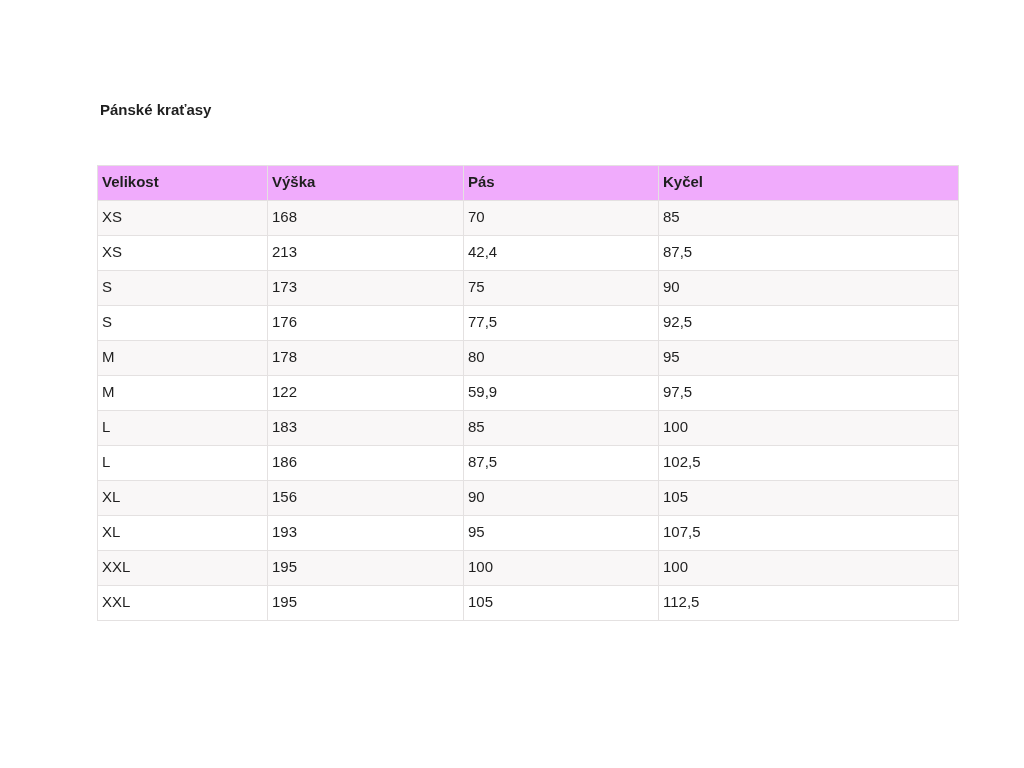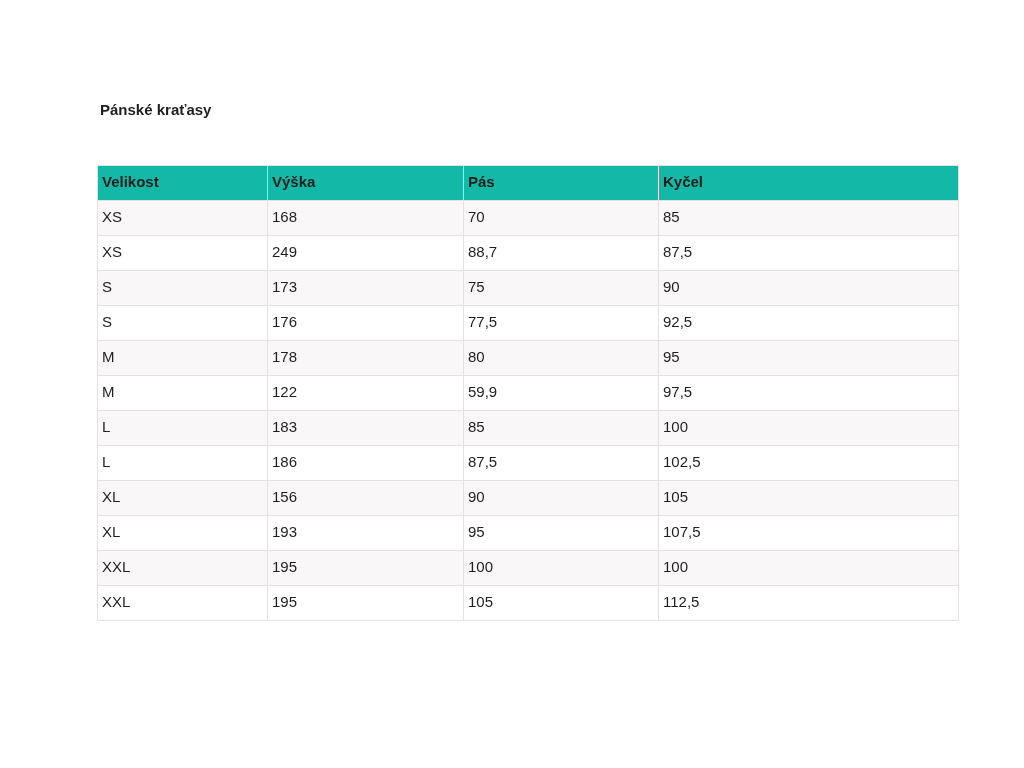--- a/index.html
+++ b/index.html
@@ -49,21 +49,21 @@
     border: 1px solid var(--border);
     font-size: 15px;
     line-height: 20px;
     text-align: left;
     vertical-align: top;
     padding: 6px 4px 8px 4px;
     background-clip: padding-box;
   }
   .size-table th {
     font-weight: bold;
-    background: #14b8a6;
+    background: #f0abfc;
   }
   .size-table td {
     font-weight: normal;
   }
   .size-table tbody tr:nth-child(odd) td {
     background: var(--stripe);
   }
   .size-table tbody tr:nth-child(even) td {
     background: #ffffff;
   }
@@ -91,22 +91,22 @@
     </thead>
     <tbody id="size-table-body">
         <tr>
           <td>XS</td>
           <td>168</td>
           <td>70</td>
           <td>85</td>
         </tr>
         <tr>
           <td>XS</td>
-          <td>249</td>
-          <td>88,7</td>
+          <td>213</td>
+          <td>42,4</td>
           <td>87,5</td>
         </tr>
         <tr>
           <td>S</td>
           <td>173</td>
           <td>75</td>
           <td>90</td>
         </tr>
         <tr>
           <td>S</td>

